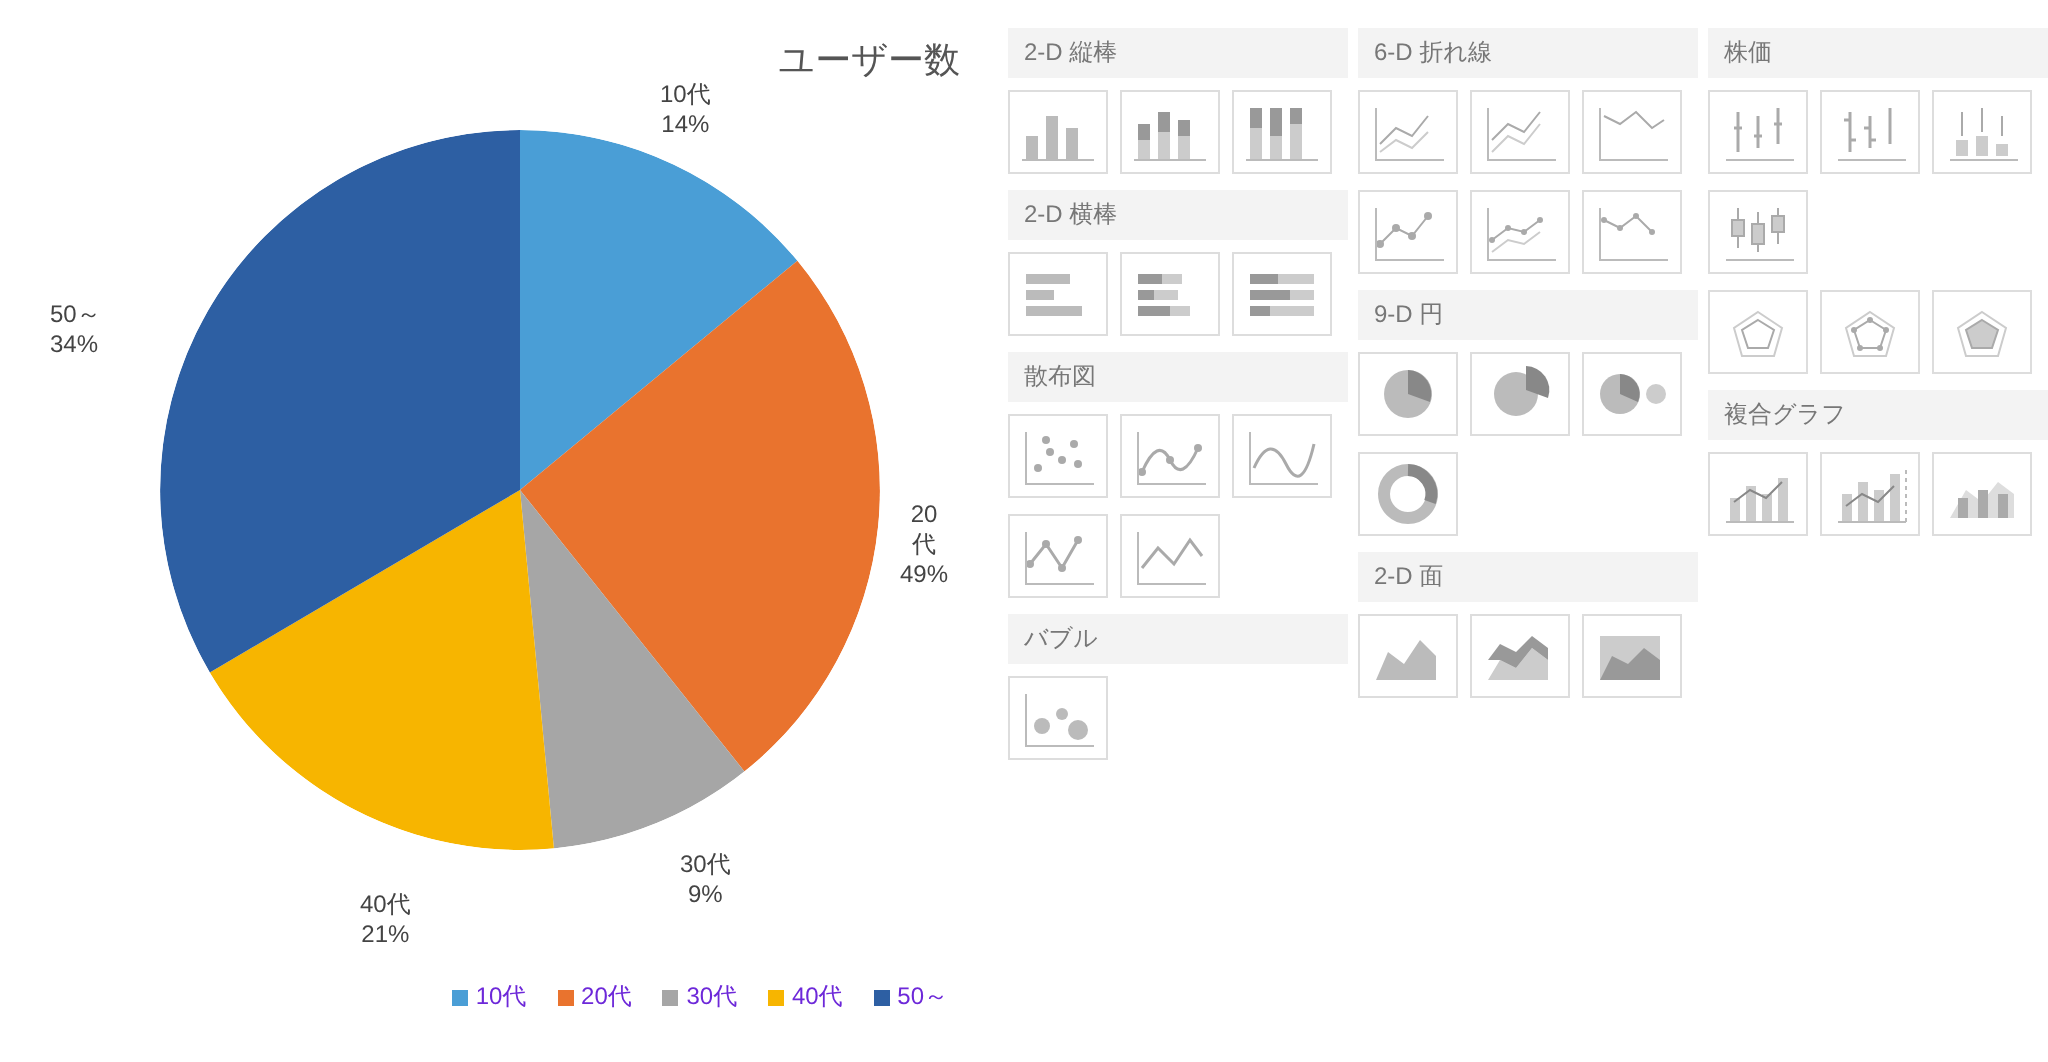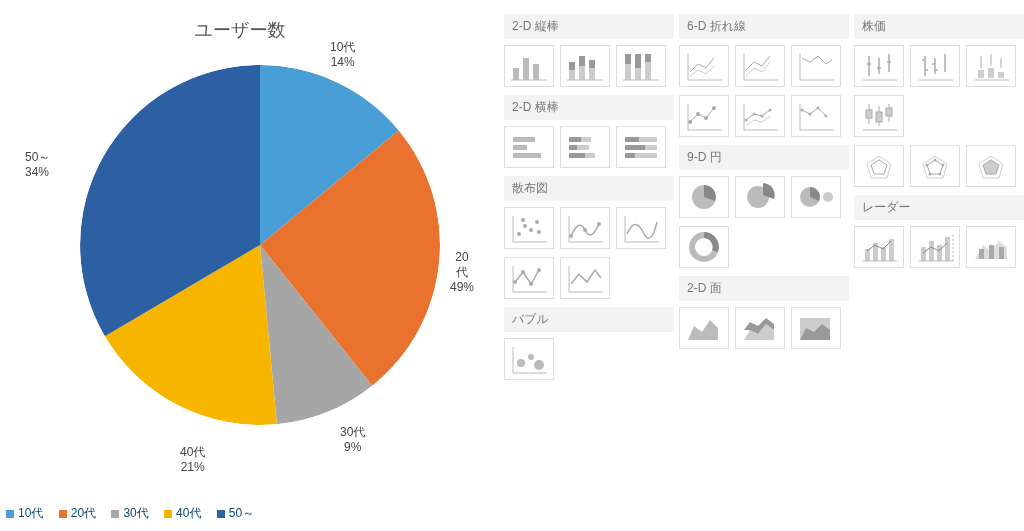--- a/index.html
+++ b/index.html
@@ -10,21 +10,21 @@
     height: 531px;
     position: relative;
     overflow: hidden;
   }
   .left-panel {
     position: absolute;
     left: 0; top: 0;
     width: 480px; height: 531px;
   }
   .chart-title {
-    text-align: center;
+    text-align: right;
     font-size: 18px;
     color: #555;
     margin-top: 18px;
   }
   .pie-wrap {
     position: absolute;
     left: 60px; top: 55px;
     width: 400px; height: 400px;
   }
   .pie {
@@ -35,24 +35,24 @@
   }
   .slice-label {
     position: absolute;
     font-size: 12px;
     color: #444;
     line-height: 1.25;
     text-align: center;
   }
   .legend {
     position: absolute;
-    left: 0; right: 0; bottom: 9px;
-    text-align: left;
+    left: 0; right: 0; bottom: 24px;
+    text-align: right;
     font-size: 12px;
-    color: #0c4a6e;
+    color: #6d28d9;
   }
   .legend-item { margin: 0 6px; }
   .sw {
     display: inline-block;
     width: 8px; height: 8px;
     margin-right: 4px;
     vertical-align: middle;
   }
   .right-panel {
     position: absolute;
@@ -477,21 +477,21 @@
           </svg>
         </div>
       <div class="thumb">
           <svg>
             <polygon points="20,6 32,14 28,28 12,28 8,14" fill="none" stroke="#ccc"></polygon>
             <polygon points="20,10 28,15 25,24 15,24 12,15" fill="#ccc" stroke="#aaa"></polygon>
           </svg>
         </div>
     </div>
 
-    <div class="section-hdr">レーダー</div>
+    <div class="section-hdr">複合グラフ</div>
     <div class="thumb-row">
       <div class="thumb">
           <svg>
             <g fill="#ccc">
               <rect x="6" y="18" width="5" height="12"></rect>
               <rect x="14" y="12" width="5" height="18"></rect>
               <rect x="22" y="16" width="5" height="14"></rect>
               <rect x="30" y="8" width="5" height="22"></rect>
             </g>
             <polyline points="8,20 16,14 24,18 32,10" fill="none" stroke="#888"></polyline>

